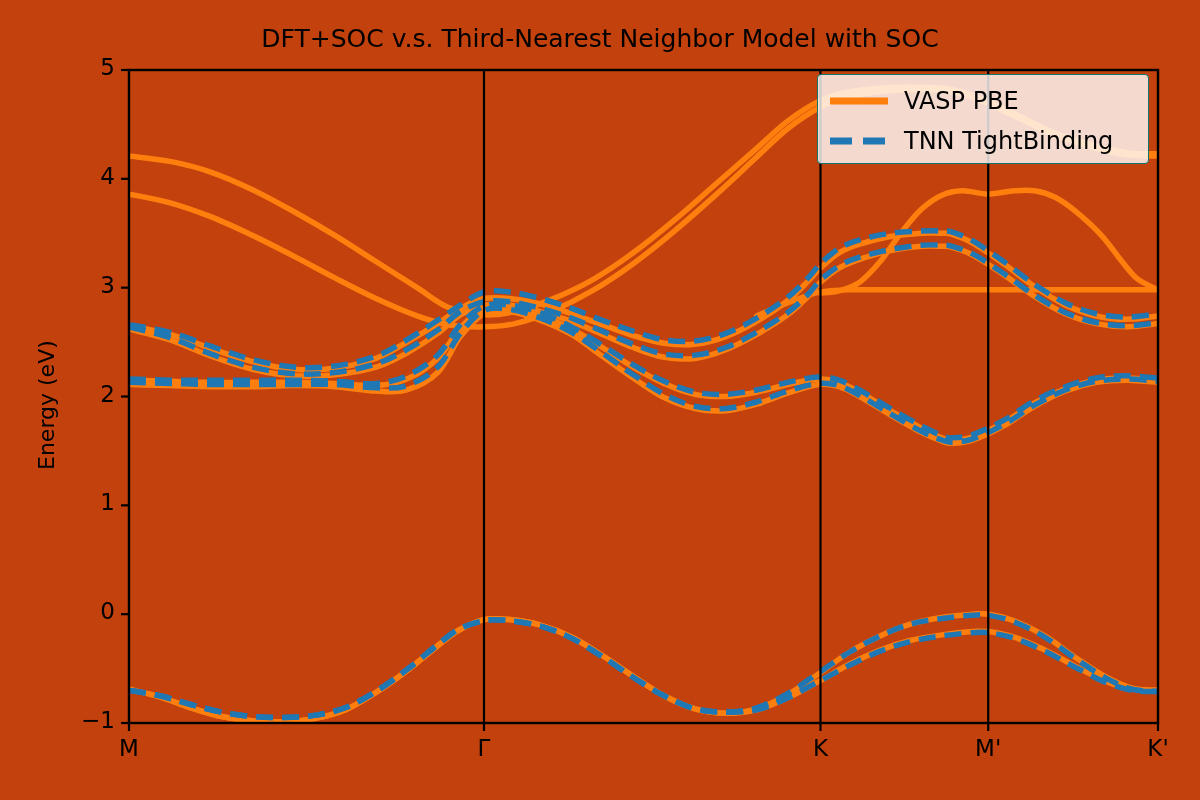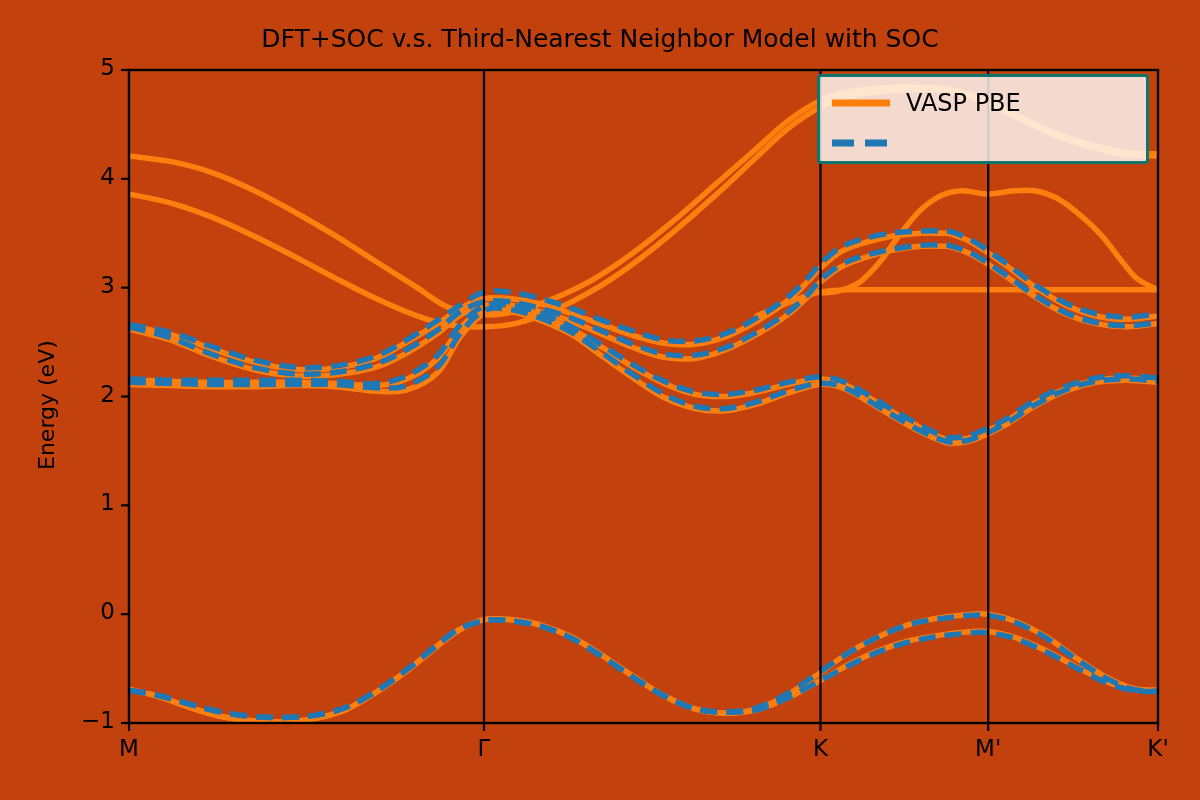--- a/index.html
+++ b/index.html
@@ -50,21 +50,21 @@
   .tick-label-x {
     position: absolute;
     font-size: 23px;
     color: #000000;
     text-align: center;
     white-space: nowrap;
   }
   .legend-box {
     position: absolute;
     box-sizing: border-box;
-    border: 3px solid #0f766e;
+    border: 1px solid #0f766e;
     border-radius: 4px;
     background: rgba(255,255,255,0.8);
     padding: 6px 10px 6px 10px;
   }
   .legend-row {
     display: flex;
     align-items: center;
     height: 40px;
   }
   .legend-swatch {
@@ -152,16 +152,17 @@
     <div class="legend-row">
       <svg class="legend-swatch" viewBox="0 0 62 26">
         <line x1="2" y1="13" x2="60" y2="13" stroke="#ff7f0e" stroke-width="7" stroke-linecap="butt"></line>
       </svg>
       <span class="legend-text">VASP PBE</span>
     </div>
     <div class="legend-row">
       <svg class="legend-swatch" viewBox="0 0 62 26">
         <line x1="2" y1="13" x2="60" y2="13" stroke="#1f77b4" stroke-width="7" stroke-dasharray="22 11" stroke-linecap="butt"></line>
       </svg>
+      <span class="legend-text">TNN TightBinding</span>
     </div>
   </div>
 
 </div>
 
 </body></html>

